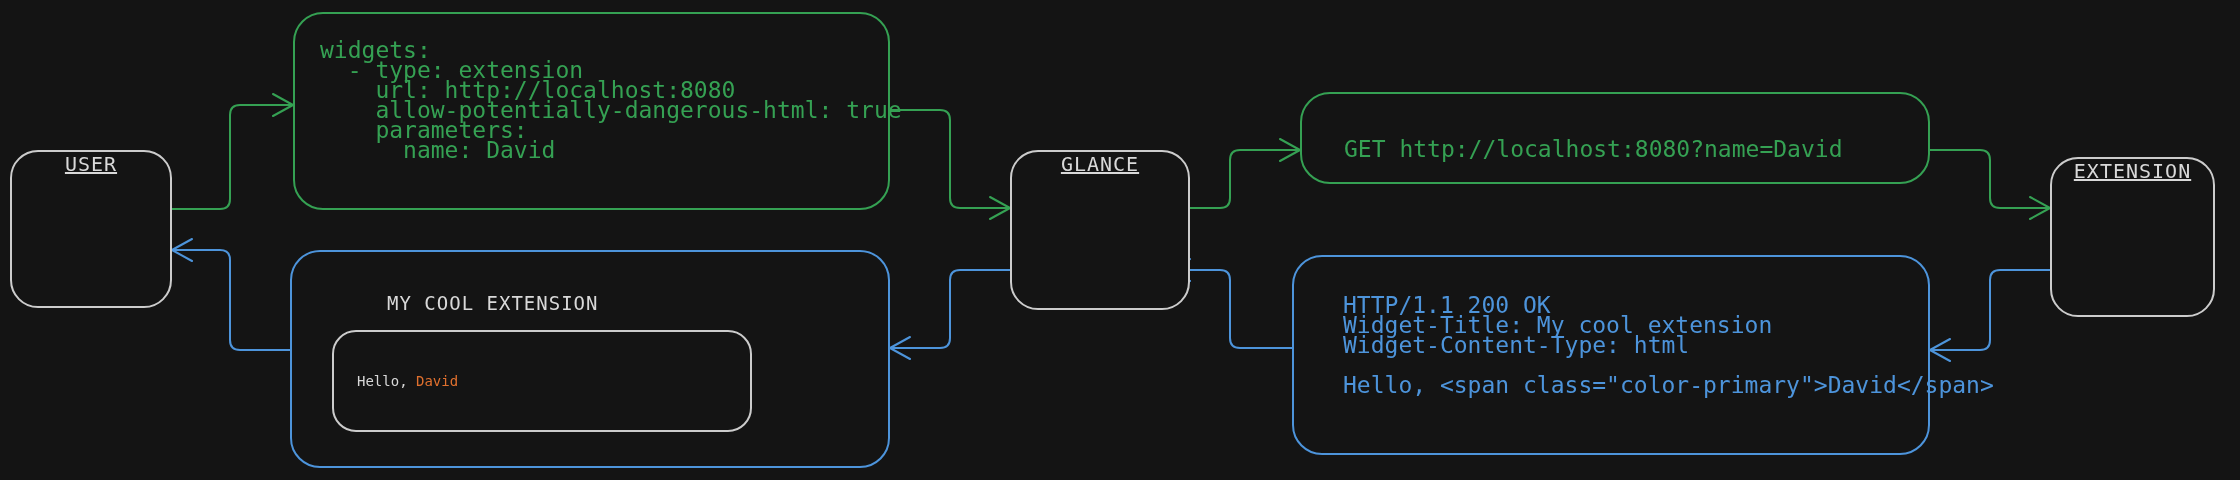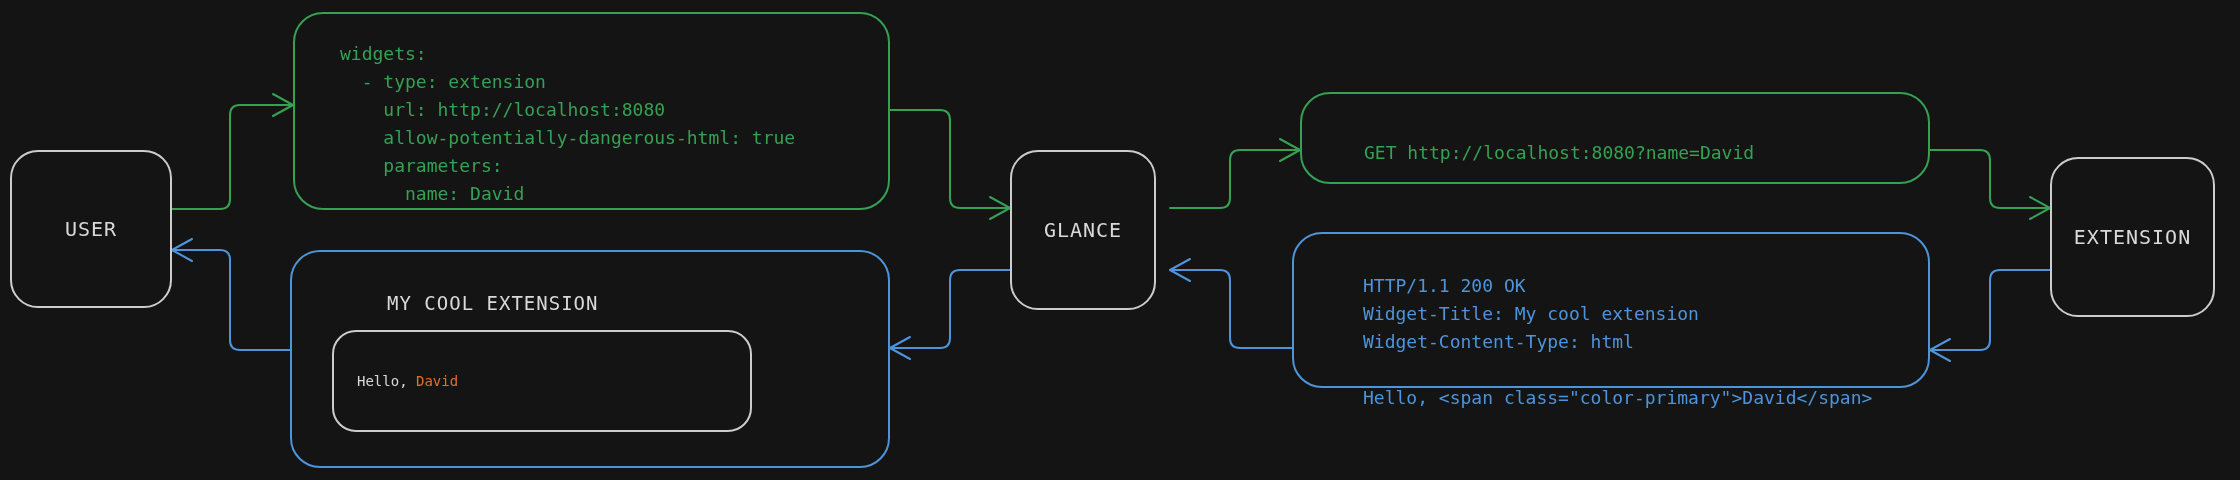--- a/index.html
+++ b/index.html
@@ -11,46 +11,46 @@
   body{
     background:var(--bg);
     font-family:"DejaVu Sans Mono", monospace;
     overflow:hidden;
   }
   .stage{position:relative;width:2240px;height:480px;}
   .stage > svg{position:absolute;left:0;top:0;pointer-events:none;}
 
   .box{position:absolute;border:2px solid var(--gray);background:var(--bg);}
   .node{
-    display:flex;align-items:center;justify-content:center;
+    display:flex;justify-content:center;
     border-radius:28px;color:var(--text);
-    font-size:20px;letter-spacing:1px;
+    font-size:20px;letter-spacing:1px;text-decoration:underline;
   }
   .code-box{border-radius:30px;}
   .code-box.green{border-color:var(--green);}
   .code-box.blue{border-color:var(--blue);}
   .code{
     position:absolute;white-space:pre;
-    font-size:18px;line-height:28px;margin-left:20px;
+    font-size:23px;line-height:20px;
   }
   .code.green{color:var(--green);}
   .code.blue{color:var(--blue);}
 
   
   #node-user{left:10px;top:150px;width:162px;height:158px;}
-  #node-glance{left:1010px;top:150px;width:146px;height:160px;}
+  #node-glance{left:1010px;top:150px;width:180px;height:160px;}
   #node-extension{left:2050px;top:150px;width:165px;height:160px;margin-top:7px;}
 
   #config-box{left:293px;top:12px;width:597px;height:198px;}
   #config-box .code{left:25px;top:26px;}
 
   #request-box{left:1300px;top:92px;width:630px;height:92px;}
   #request-box .code{left:42px;top:45px;}
 
-  #response-box{left:1292px;top:232px;width:638px;height:156px;}
+  #response-box{left:1292px;top:255px;width:638px;height:200px;}
   #response-box .code{left:49px;top:38px;}
 
   #widget-box{left:290px;top:250px;width:600px;height:218px;}
   #widget-title{
     position:absolute;left:63px;top:40px;
     color:var(--text);font-size:19px;letter-spacing:1px;white-space:pre;margin-left:32px;
   }
   #widget-inner{
     position:absolute;left:40px;top:78px;width:420px;height:102px;
     border:2px solid var(--gray);border-radius:24px;background:var(--bg);

